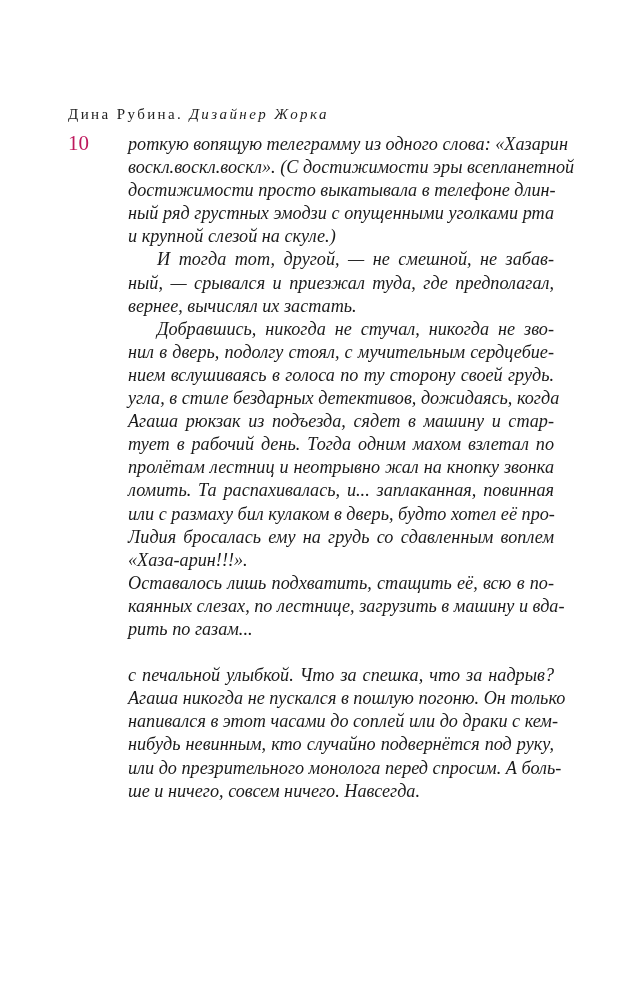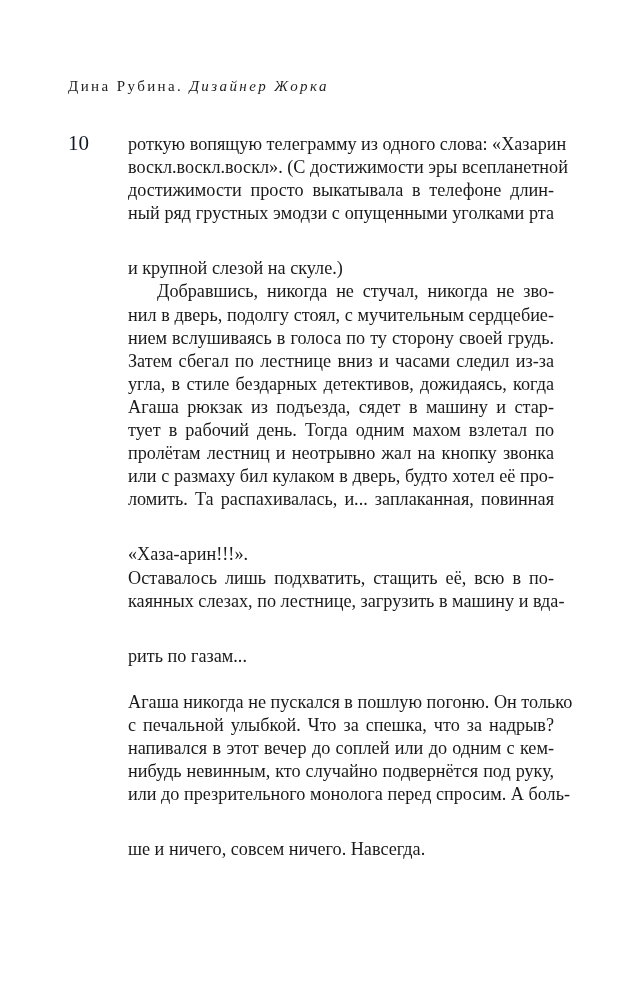--- a/index.html
+++ b/index.html
@@ -1,33 +1,33 @@
 <!DOCTYPE html>
 <html><head>
   <meta charset="utf-8">
   <style>
     html, body { margin: 0; padding: 0; background: #ffffff; }
     body { width: 619px; height: 1000px; position: relative; overflow: hidden; color: #1a1a1a; }
     .running-head {
-      position: absolute; left: 68px; top: 78px;
+      position: absolute; left: 68px; top: 106px;
       font-family: "Liberation Serif", serif; font-size: 15px; letter-spacing: 2.4px; color: #222;
       white-space: nowrap;
     }
     .running-head .title { font-style: italic; }
     .page-number {
       position: absolute; left: 68px; top: 131px;
-      font-family: "Liberation Serif", serif; font-size: 21px; color: #0f172a;
+      font-family: "Liberation Serif", serif; font-size: 21px; color: #be185d;
     }
     .text-block {
       position: absolute; left: 128px; top: 133px; width: 426px;
-      font-family: "Liberation Serif", serif; font-size: 18.2px;
+      font-family: "Liberation Serif", serif; font-style: italic; font-size: 18.2px;
       line-height: 23.1px; color: #1a1a1a;
     }
     .line { display: block; height: 23.1px; white-space: nowrap; text-align: justify; text-align-last: justify; }
-    .line.last { text-align-last: left; margin-top: 32px; }
+    .line.last { text-align-last: left; }
     .line.indent { padding-left: 29px; }
     .gap { display: block; height: 23.1px; }
   </style>
 </head>
 <body>
 
 <div class="running-head">
   <span>Дина Рубина.</span>
   <span class="title">Дизайнер Жорка</span>
 </div>
@@ -37,43 +37,48 @@
 <div class="text-block">
 
   <div>
     <span class="line">роткую вопящую телеграмму из одного слова: «Хазарин</span>
     <span class="line">воскл.воскл.воскл». (С достижимости эры всепланетной</span>
     <span class="line">достижимости просто выкатывала в телефоне длин-</span>
     <span class="line">ный ряд грустных эмодзи с опущенными уголками рта</span>
     <span class="line last">и крупной слезой на скуле.)</span>
   </div>
 
+  <div>
+    <span class="line indent">И тогда тот, другой, — не смешной, не забав-</span>
+    <span class="line">ный, — срывался и приезжал туда, где предполагал,</span>
+    <span class="line last">вернее, вычислял их застать.</span>
+  </div>
 
   <div>
     <span class="line indent">Добравшись, никогда не стучал, никогда не зво-</span>
     <span class="line">нил в дверь, подолгу стоял, с мучительным сердцебие-</span>
     <span class="line">нием вслушиваясь в голоса по ту сторону своей грудь.</span>
-    <span class="line">Затем сбегал по лестнице вниз и часами следил из-за</span>
     <span class="line">угла, в стиле бездарных детективов, дожидаясь, когда</span>
     <span class="line">Агаша рюкзак из подъезда, сядет в машину и стар-</span>
     <span class="line">тует в рабочий день. Тогда одним махом взлетал по</span>
     <span class="line">пролётам лестниц и неотрывно жал на кнопку звонка</span>
+    <span class="line">ломить. Та распахивалась, и... заплаканная, повинная</span>
     <span class="line">или с размаху бил кулаком в дверь, будто хотел её про-</span>
-    <span class="line">ломить. Та распахивалась, и... заплаканная, повинная</span>
+    <span class="line">Лидия бросалась ему на грудь со сдавленным воплем</span>
     <span class="line last">«Хаза-арин!!!».</span>
   </div>
 
   <div>
     <span class="line">Оставалось лишь подхватить, стащить её, всю в по-</span>
     <span class="line">каянных слезах, по лестнице, загрузить в машину и вда-</span>
     <span class="line last">рить по газам...</span>
   </div>
   <span class="gap"></span>
 
   <div>
+    <span class="line">с печальной улыбкой. Что за спешка, что за надрыв?</span>
     <span class="line">Агаша никогда не пускался в пошлую погоню. Он только</span>
-    <span class="line">с печальной улыбкой. Что за спешка, что за надрыв?</span>
-    <span class="line">напивался в этот вечер до соплей или до одним с кем-</span>
+    <span class="line">напивался в этот часами до соплей или до драки с кем-</span>
     <span class="line">нибудь невинным, кто случайно подвернётся под руку,</span>
     <span class="line">или до презрительного монолога перед спросим. А боль-</span>
     <span class="line last">ше и ничего, совсем ничего. Навсегда.</span>
   </div>
 </div>
 
 </body></html>

